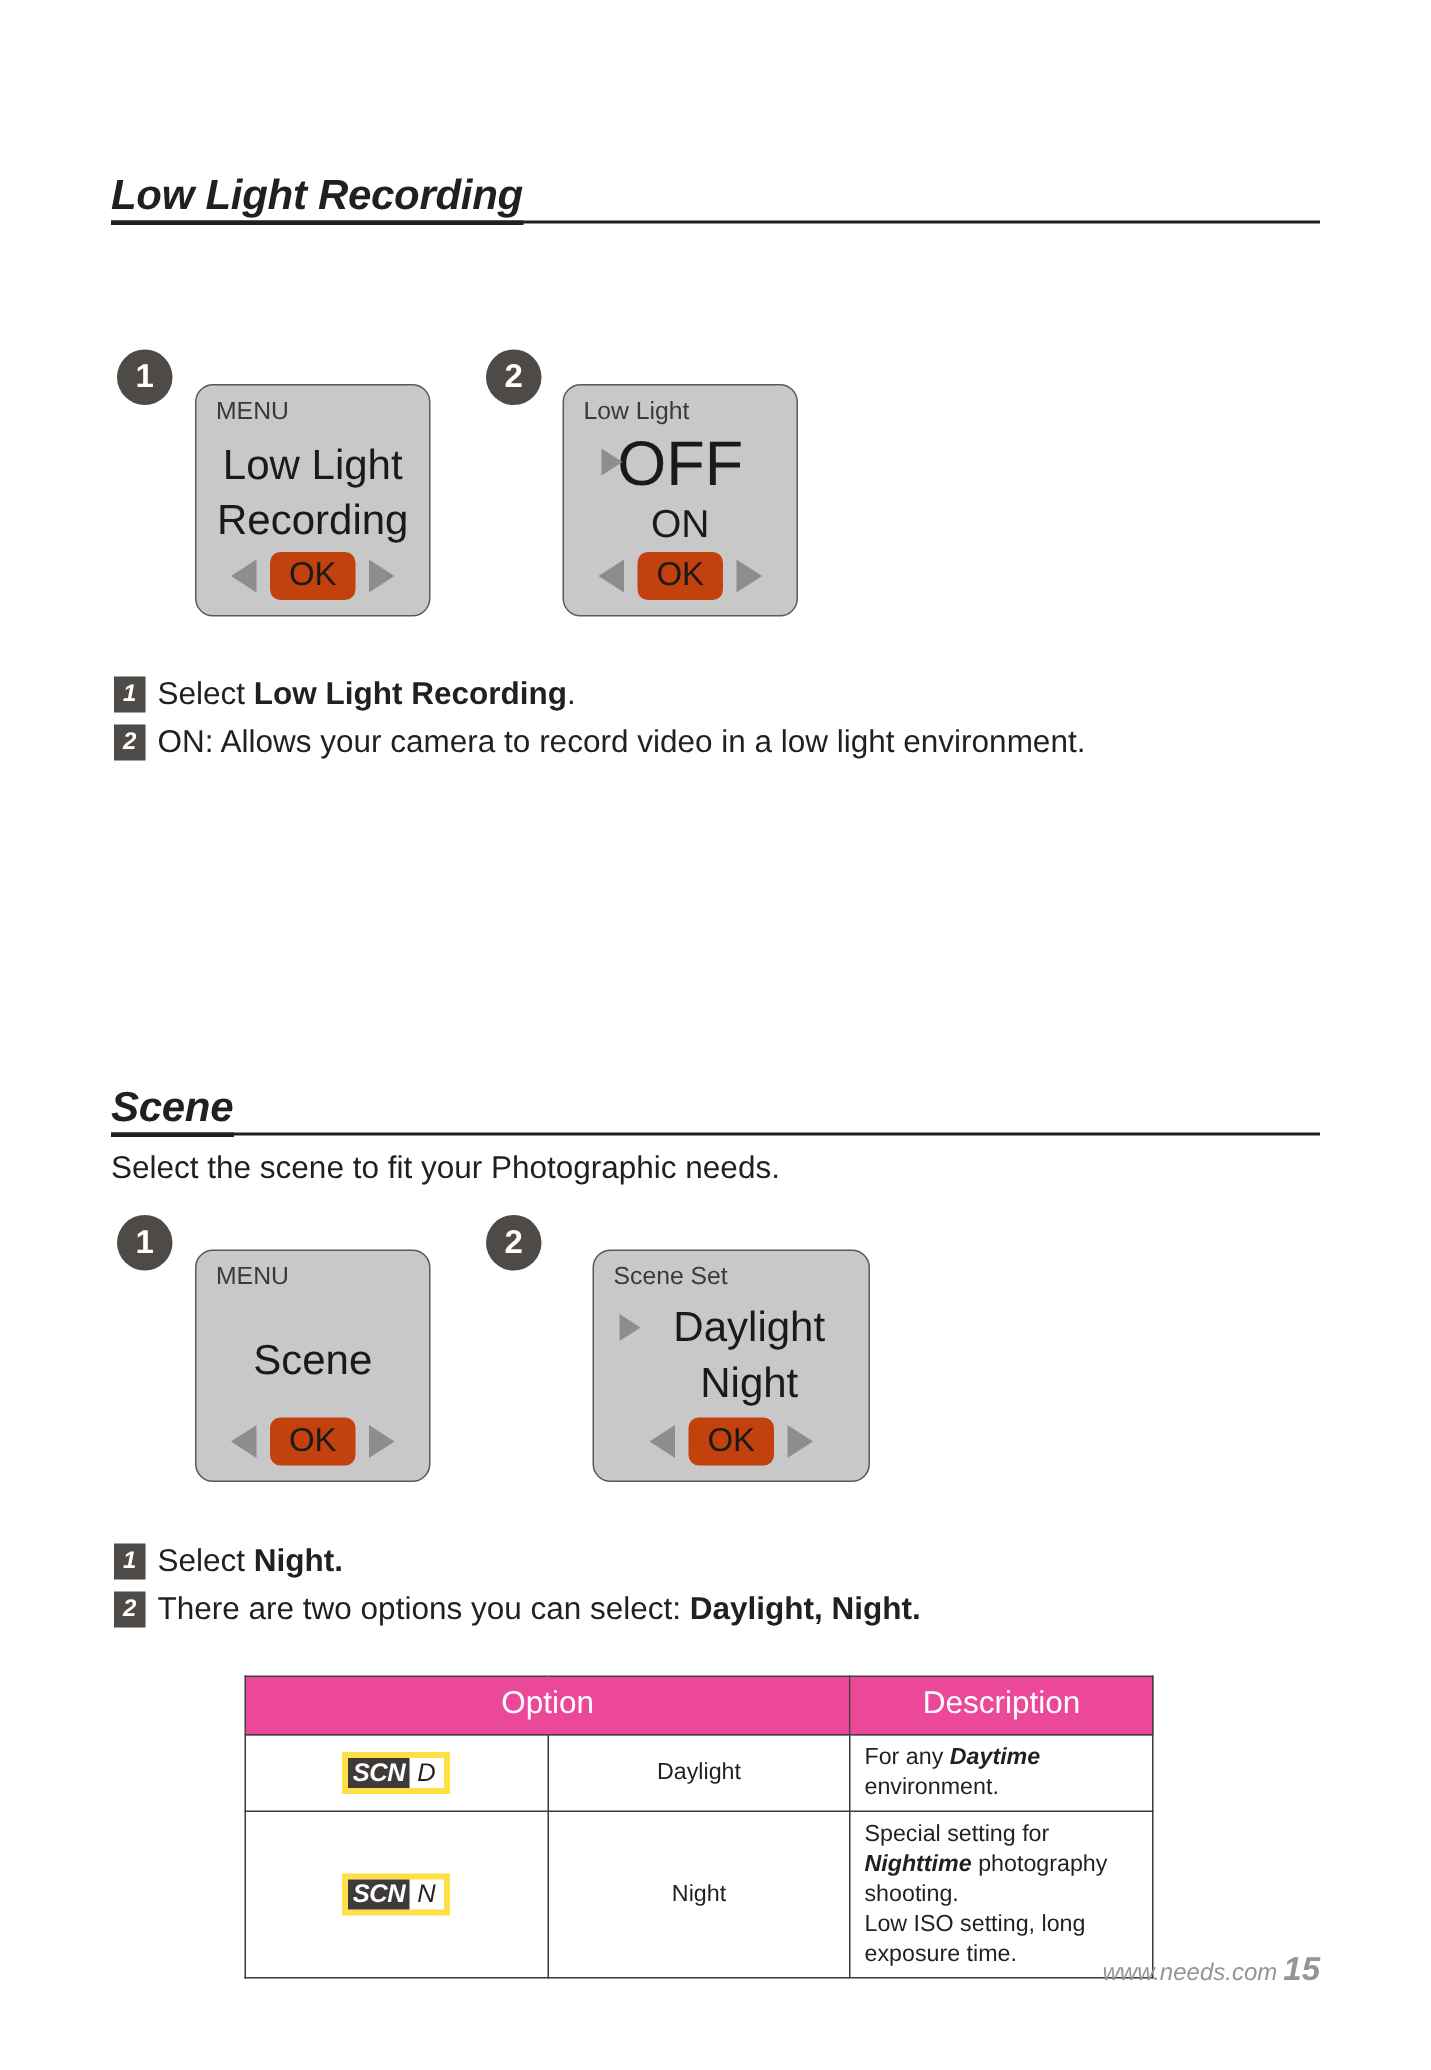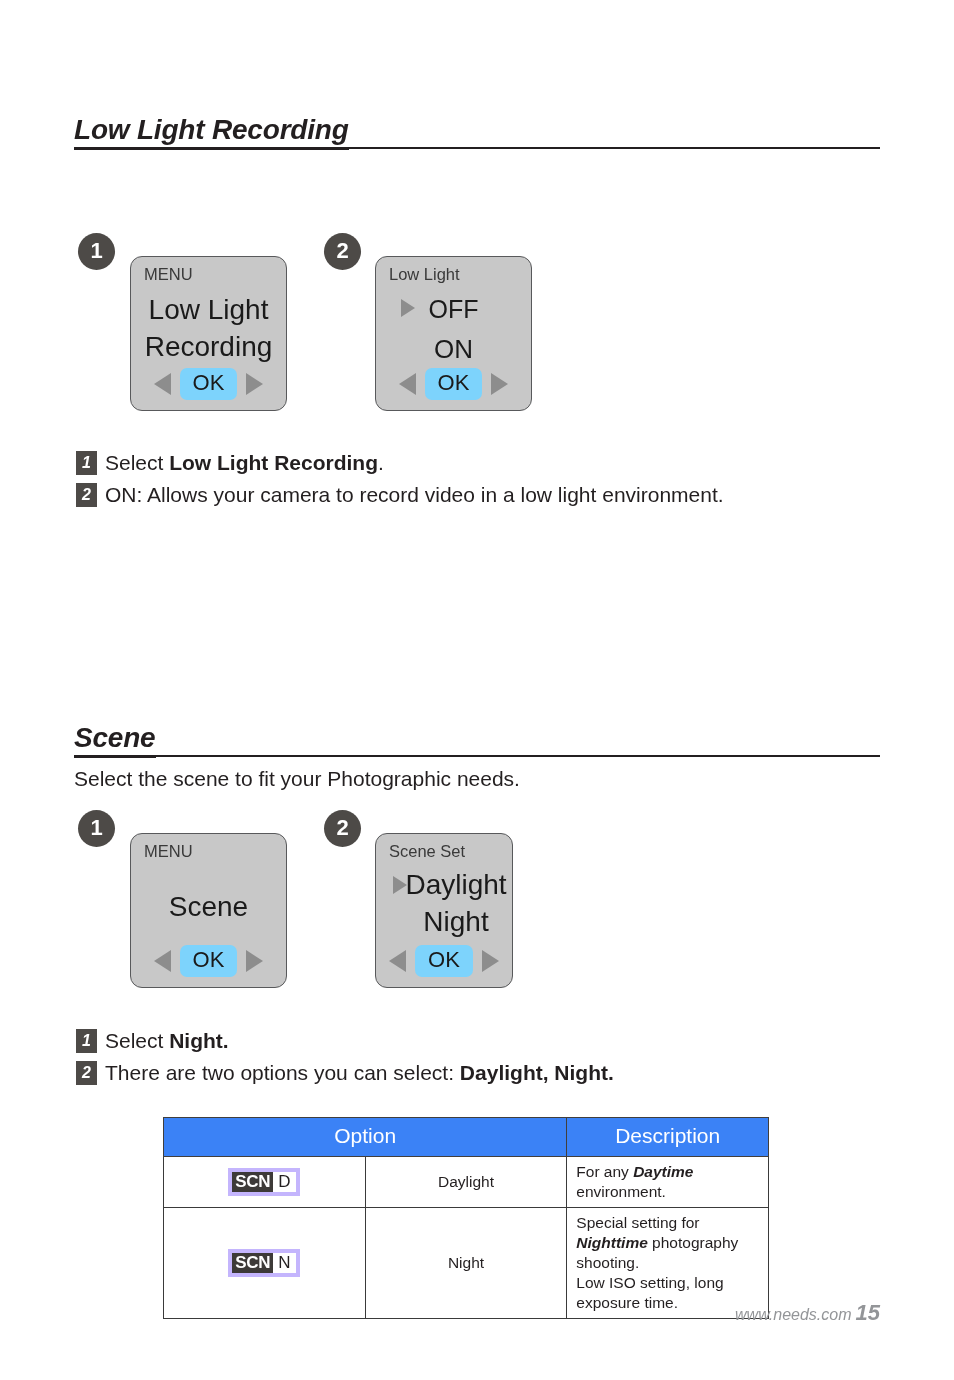--- a/index.html
+++ b/index.html
@@ -131,21 +131,21 @@
     border-top: 11px solid transparent;
     border-bottom: 11px solid transparent;
   }
   .tri-right {
     width: 0; height: 0;
     border-left: 17px solid #8d8d8d;
     border-top: 11px solid transparent;
     border-bottom: 11px solid transparent;
   }
   .ok-btn {
-    background: #7dd3fc;
+    background: #c2410c;
     border-radius: 7px;
     color: #1a1a1a;
     font-size: 22px;
     line-height: 1;
     padding: 4px 13px 6px 13px;
   }
 
   
   .inst {
     position: absolute;
@@ -182,21 +182,21 @@
   
   .tbl {
     position: absolute;
     left: 163px;
     top: 1117px;
     width: 606px;
     border-collapse: collapse;
     table-layout: fixed;
   }
   .tbl th {
-    background: #3b82f6;
+    background: #ec4899;
     color: #ffffff;
     font-weight: normal;
     font-size: 21px;
     padding: 6px 0 8px 0;
     text-align: center;
     border: 1.4px solid #413e3c;
   }
   .tbl td {
     border: 1.4px solid #3a3a3a;
     font-size: 15.5px;
@@ -204,23 +204,24 @@
     vertical-align: middle;
   }
   .col-icon { width: 113px; text-align: center; }
   .col-name { width: 105px; text-align: center; font-size: 16.5px; }
   .col-desc { padding: 5px 0 5px 9px; line-height: 20px; font-size: 16px; }
   .cell-pad { padding: 9px 0; }
 
   
   .scn {
     display: inline-block;
-    background: #c4b5fd;
+    background: #fde047;
     padding: 4px;
     line-height: 0;
+    font-style: italic;
   }
   .scn-inner {
     display: inline-flex;
     align-items: stretch;
     background: #ffffff;
     line-height: 1;
   }
   .scn-tag {
     background: #3d3a38;
     color: #ffffff;
@@ -274,21 +275,21 @@
       <span class="tri-left"></span>
       <span class="ok-btn">OK</span>
       <span class="tri-right"></span>
     </div>
   </div>
 
   <div class="step-circle" style="left:324px; top:233px;">2</div>
   <div class="lcd" style="left:375px; top:256px; width:157px; height:155px;">
     <div class="lcd-title">Low Light</div>
     <div class="lcd-lines" style="top:32px;">
-      <div class="lcd-line sel" style="font-size:25px; line-height:40px;">
+      <div class="lcd-line sel" style="font-size:42px; line-height:40px;">
         <span class="caret" style="left:25px;"></span>
         <span>OFF</span>
       </div>
       <div class="lcd-line" style="font-size:26px; line-height:40px;">ON</div>
     </div>
     <div class="lcd-footer">
       <span class="tri-left"></span>
       <span class="ok-btn">OK</span>
       <span class="tri-right"></span>
     </div>
@@ -319,21 +320,21 @@
       <div class="lcd-line">Scene</div>
     </div>
     <div class="lcd-footer">
       <span class="tri-left"></span>
       <span class="ok-btn">OK</span>
       <span class="tri-right"></span>
     </div>
   </div>
 
   <div class="step-circle" style="left:324px; top:810px;">2</div>
-  <div class="lcd" style="left:375px; top:833px; width:138px; height:155px;">
+  <div class="lcd" style="left:395px; top:833px; width:185px; height:155px;">
     <div class="lcd-title">Scene Set</div>
     <div class="lcd-lines" style="top:32px;">
       <div class="lcd-line sel">
         <span class="caret" style="left:17px;"></span>
         <span style="padding-left:24px;">Daylight</span>
       </div>
       <div class="lcd-line"><span style="padding-left:24px;">Night</span></div>
     </div>
     <div class="lcd-footer">
       <span class="tri-left"></span>

